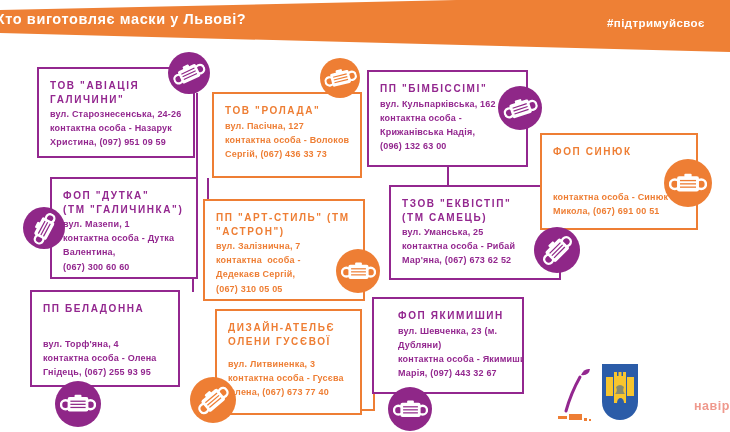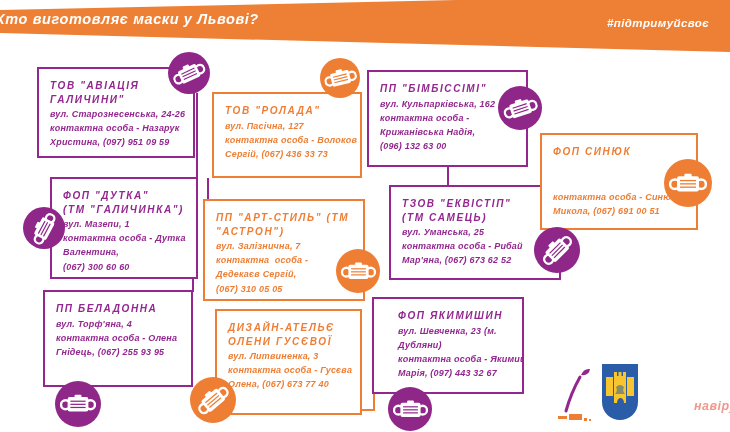--- a/index.html
+++ b/index.html
@@ -1,18 +1,18 @@
 <!DOCTYPE html>
 <html><head>
 <meta charset="utf-8">
 <style>
   html,body{margin:0;padding:0;background:#e9e9e9;}
   #stage{
     position:relative;width:730px;height:432px;background:#ffffff;
-    overflow:hidden;font-family:"Liberation Sans","DejaVu Sans",sans-serif;font-style:italic;
+    overflow:hidden;font-family:"Liberation Sans","DejaVu Sans",sans-serif;
     -webkit-font-smoothing:antialiased;
   }
   
   .ribbon{
     position:absolute;left:0;top:0;width:730px;height:60px;
     background:#ee8035;
     clip-path:polygon(0px 10px,730px -6px,730px 52px,0px 33px);
     z-index:5;
   }
   .ribbon-title{
@@ -128,28 +128,28 @@
 
   <div class="card orange" style="left:203px;top:199px;width:162px;height:102px;">
     <div class="card-title">ПП "АРТ-СТИЛЬ" (ТМ
 "АСТРОН")</div>
     <div class="card-body">вул. Залізнична, 7
 контактна  особа -
 Дедекаєв Сергій,
 (067) 310 05 05</div>
   </div>
 
-  <div class="card purple" style="left:43px;top:290px;width:150px;height:97px;">
+  <div class="card purple" style="left:30px;top:290px;width:150px;height:97px;gap:20px;">
     <div class="card-title">ПП БЕЛАДОННА</div>
     <div class="card-body">вул. Торф'яна, 4
 контактна особа - Олена
 Гнідець, (067) 255 93 95</div>
   </div>
 
-  <div class="card orange" style="left:215px;top:309px;width:147px;height:106px;">
+  <div class="card orange" style="left:215px;top:309px;width:147px;height:106px;gap:8px;">
     <div class="card-title">ДИЗАЙН-АТЕЛЬЄ
 ОЛЕНИ ГУСЄВОЇ</div>
     <div class="card-body">вул. Литвиненка, 3
 контактна особа - Гусєва
 Олена, (067) 673 77 40</div>
   </div>
 
   <div class="card purple" style="left:372px;top:297px;width:152px;height:97px;padding-left:24px;">
     <div class="card-title">ФОП ЯКИМИШИН</div>
     <div class="card-body">вул. Шевченка, 23 (м.

